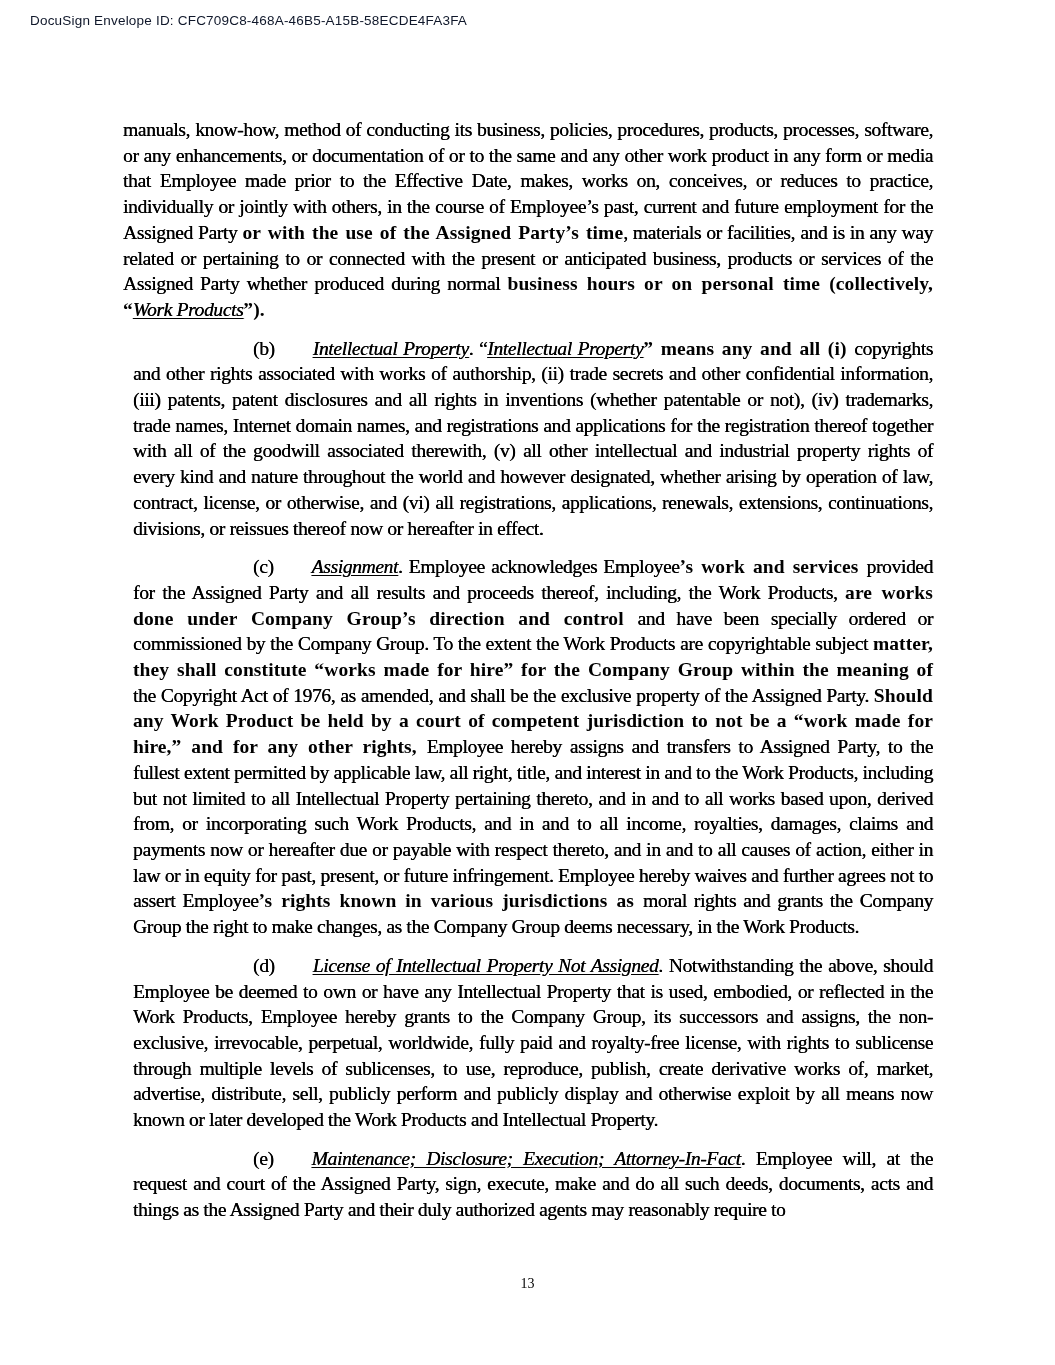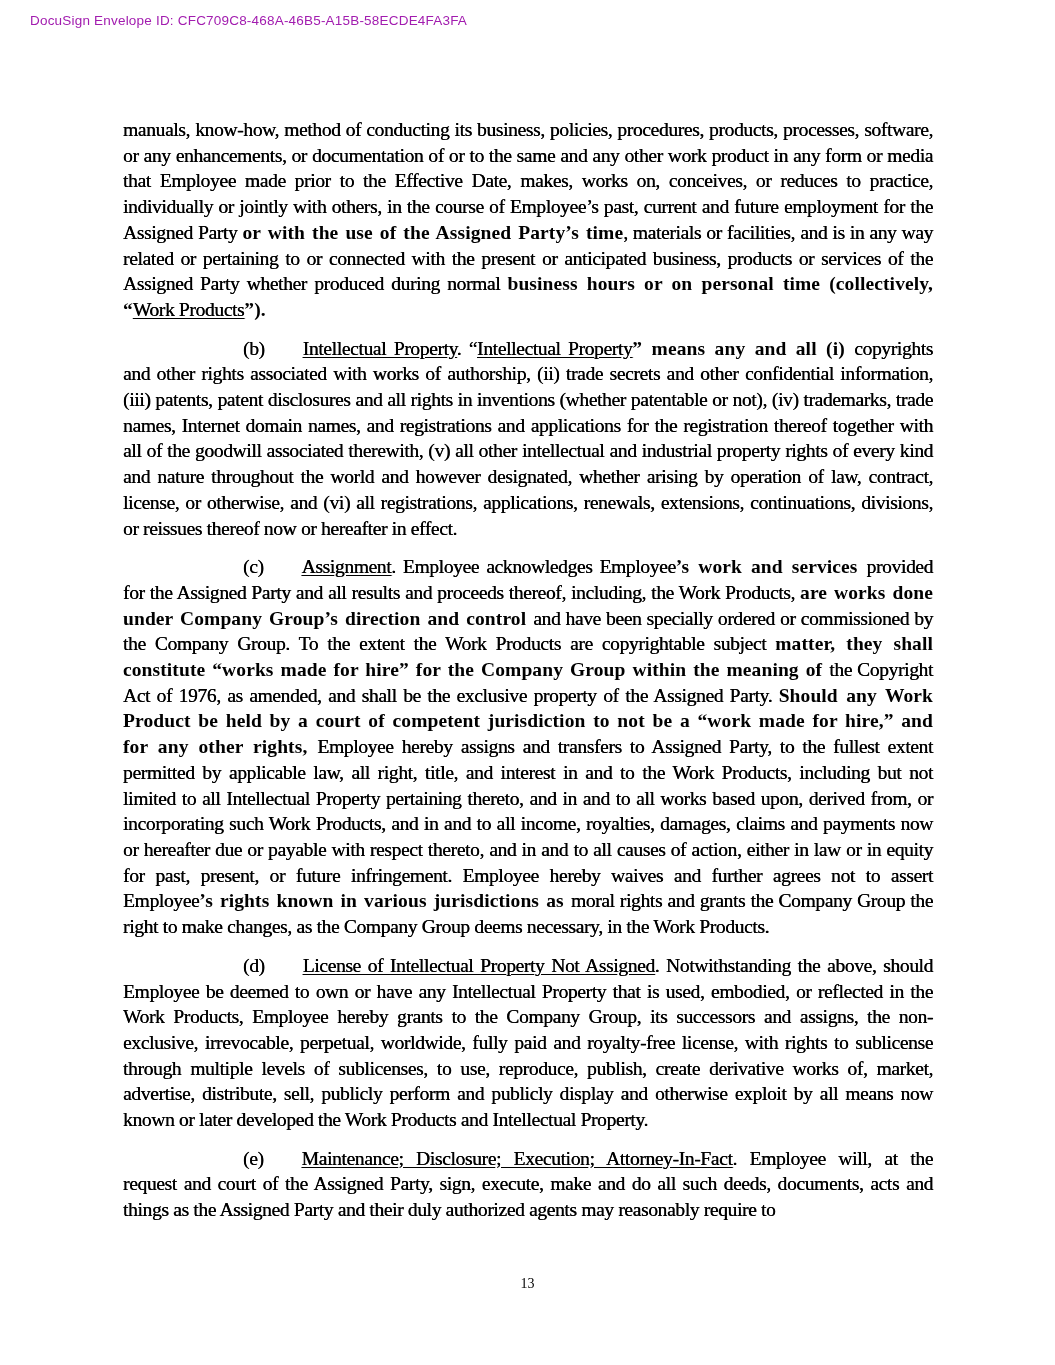--- a/index.html
+++ b/index.html
@@ -20,57 +20,59 @@
     background: #ffffff;
     font-family: "Liberation Serif", serif;
     color: #000000;
   }
   .envelope-id {
     position: absolute;
     left: 30px;
     top: 13px;
     font-family: "Liberation Sans", sans-serif;
     font-size: 13.5px;
-    color: #a21caf;
+    color: #0f172a;
     letter-spacing: 0.2px;
     white-space: nowrap;
   }
   .content {
     position: absolute;
     left: 123px;
     top: 117px;
     width: 810px;
     text-align: justify;
     font-size: 19.5px;
     line-height: 25.7px;
   }
   .para {
     margin: 0 0 13px 0;
   }
   .para.indent {
     text-indent: 120px;
+    margin-left: 10px;
   }
   .tab {
     display: inline-block;
     width: 38px;
   }
   
   .rc {
     letter-spacing: -0.35px;
     text-shadow: 0.3px 0 currentColor;
   }
   
   .rl {
     letter-spacing: 0.1px;
     word-spacing: 1.5px;
     font-weight: bold;
   }
   .u {
     text-decoration: underline;
     text-underline-offset: 2px;
+    font-style: italic;
   }
   .page-number {
     position: absolute;
     top: 1276px;
     left: 0;
     width: 100%;
     text-align: center;
     font-size: 14px;
   }
 </style>

